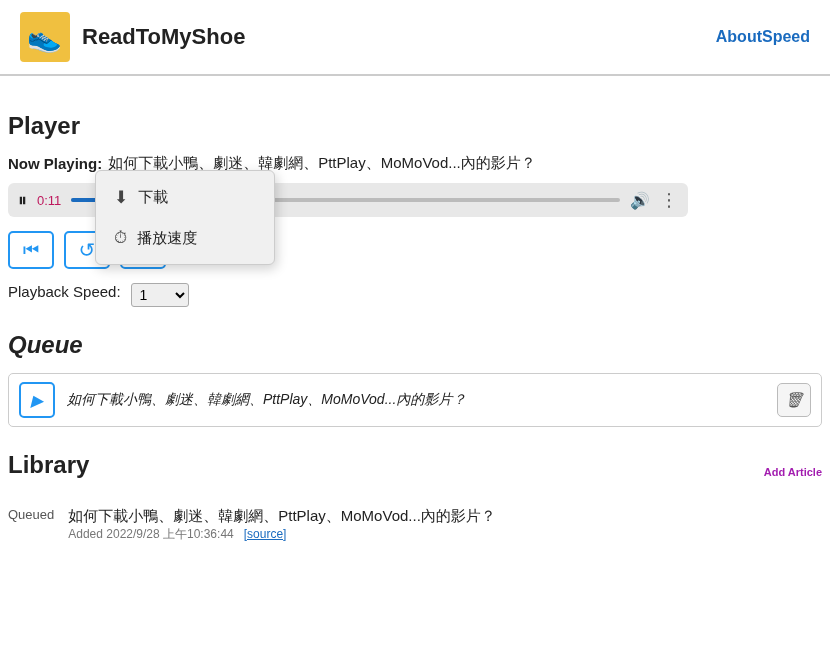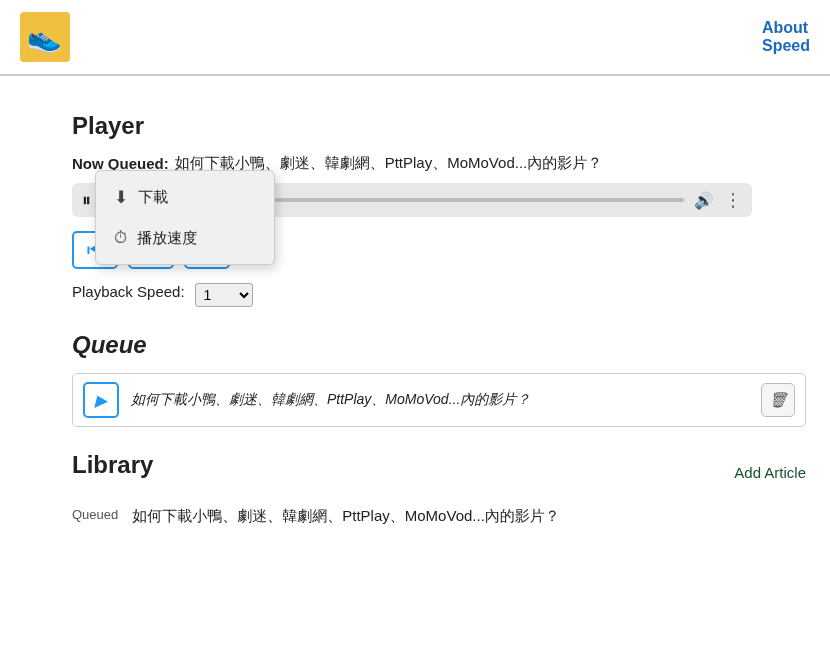--- a/index.html
+++ b/index.html
@@ -36,33 +36,31 @@
       font-size: 28px;
     }
     .app-title {
       font-size: 22px;
       font-weight: bold;
       color: #222;
     }
     .header-right {
       display: flex;
       gap: 0;
-      flex-direction: column;
     }
     .header-link {
       color: #1a6bbf;
       font-weight: bold;
       text-decoration: none;
       font-size: 16px;
       cursor: pointer;
     }
     
     .main {
-      padding: 20px 24px;
-      margin-left: 48px;
+      padding: 20px 8px;
     }
     .section-title {
       font-size: 24px;
       font-weight: bold;
       margin-bottom: 14px;
     }
     
     .player-section {
       margin-bottom: 24px;
     }
@@ -234,23 +232,23 @@
     }
     
     .library-section {}
     .library-header {
       display: flex;
       justify-content: space-between;
       align-items: center;
       margin-bottom: 14px;
     }
     .add-article-link {
-      color: #14532d;
-      font-weight: normal;
-      font-size: 15px;
+      color: #a21caf;
+      font-weight: bold;
+      font-size: 11px;
       cursor: pointer;
       text-decoration: none;
     }
     .library-item {
       display: flex;
       flex-direction: column;
       gap: 2px;
     }
     .library-item-status {
       font-size: 13px;
@@ -276,36 +274,37 @@
     }
   </style>
 </head>
 <body>
 
 <div class="header">
   <div class="header-left">
     <div class="logo-img">
       <span>👟</span>
     </div>
+    <span class="app-title">ReadToMyShoe</span>
   </div>
   <div class="header-right">
     <a class="header-link">About</a>
     <a class="header-link">Speed</a>
   </div>
 </div>
 
 <hr class="divider">
 
 <div class="main">
 
   <div class="player-section">
     <div class="section-title">Player</div>
 
     <div class="now-playing-row">
-      <span class="now-playing-label">Now Queued:</span>
+      <span class="now-playing-label">Now Playing:</span>
       <span class="now-playing-title">如何下載小鴨、劇迷、韓劇網、PttPlay、MoMoVod...內的影片？</span>
     </div>
 
     <div class="audio-bar">
       <span class="audio-pause-btn">⏸</span>
       <span class="audio-time">0:11</span>
       <div class="audio-progress">
         <div class="audio-progress-fill"></div>
       </div>
       <span class="audio-vol-icon">🔊</span>
@@ -364,18 +363,23 @@
   <div class="library-section">
     <div class="library-header">
       <div class="section-title">Library</div>
       <a class="add-article-link">Add Article</a>
     </div>
     <div class="library-item">
       <div style="display:flex; align-items:flex-start; gap:14px;">
         <span class="library-item-status">Queued</span>
         <div>
           <div class="library-item-title">如何下載小鴨、劇迷、韓劇網、PttPlay、MoMoVod...內的影片？</div>
+          <div class="library-item-meta">
+            <span>Added 2022/9/28 上午10:36:44</span>
+            &nbsp;
+            <a class="library-item-source">[source]</a>
+          </div>
         </div>
       </div>
     </div>
   </div>
 
 </div>
 
 </body></html>

